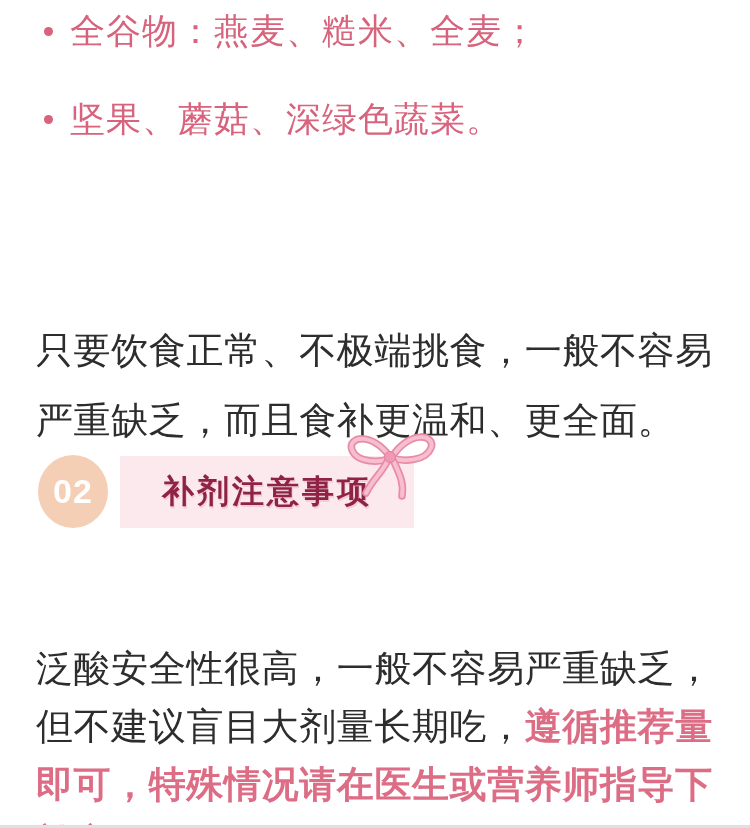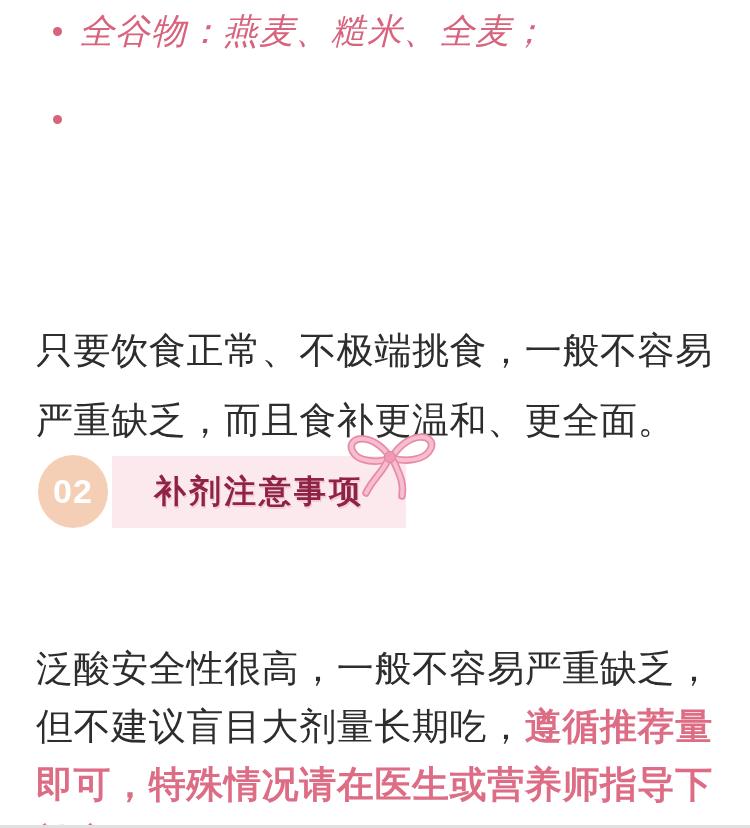--- a/index.html
+++ b/index.html
@@ -5,21 +5,21 @@
   html, body { margin: 0; padding: 0; }
   body {
     width: 750px; height: 828px;
     position: relative;
     background: var(--page-bg, #ffffff);
     font-family: "Liberation Sans", sans-serif;
     overflow: hidden;
   }
 
   
-  .food-list { position: absolute; top: 11px; left: 11px; width: 628px; font-style: italic; }
+  .food-list { position: absolute; top: 11px; left: 2px; width: 628px; }
   .food-item {
     display: flex; align-items: center;
     margin: 0 0 48px 42px; height: 40px;
     white-space: nowrap;
   }
   .bullet-dot {
     width: 9px; height: 9px; border-radius: 50%;
     background: var(--bullet-pink, #d7637d);
     margin-right: 17px; flex: 0 0 auto;
   }
@@ -31,21 +31,21 @@
   
   .intro-para {
     position: absolute; top: 279px; left: 36px; width: 692px;
     color: var(--text-dark, #2d2d2d);
     font-size: 37px; line-height: 70px; letter-spacing: 0.6px;
   }
 
   
   .section-header { position: absolute; top: 413px; left: 0; width: 750px; height: 120px; }
   .section-title-box {
-    position: absolute; left: 112px; top: 43px; width: 294px; height: 72px;
+    position: absolute; left: 120px; top: 43px; width: 294px; height: 72px;
     background: var(--header-box-bg, #fce9ed);
     display: flex; align-items: center; justify-content: center; text-align: center;
   }
   .section-title {
     color: var(--header-text, #8f2346);
     font-size: 32px; font-weight: 700; letter-spacing: 3px;
     text-shadow: 1px 2px 0 rgba(240, 196, 208, 0.8);
   }
   .section-number-badge {
     position: absolute; left: 38px; top: 42px; width: 70px; height: 73px;
@@ -80,20 +80,21 @@
 </head>
 <body>
 
 <div class="food-list">
   <div class="food-item">
     <span class="bullet-dot"></span>
     <span class="food-text">全谷物：燕麦、糙米、全麦；</span>
   </div>
   <div class="food-item">
     <span class="bullet-dot"></span>
+    <span class="food-text">坚果、蘑菇、深绿色蔬菜。</span>
   </div>
 </div>
 
 <p class="intro-para">只要饮食正常、不极端挑食，一般不容易严重缺乏，而且食补更温和、更全面。</p>
 
 <div class="section-header">
   <div class="section-number-badge">
     <span class="section-number">02</span>
   </div>
   <div class="section-title-box">

